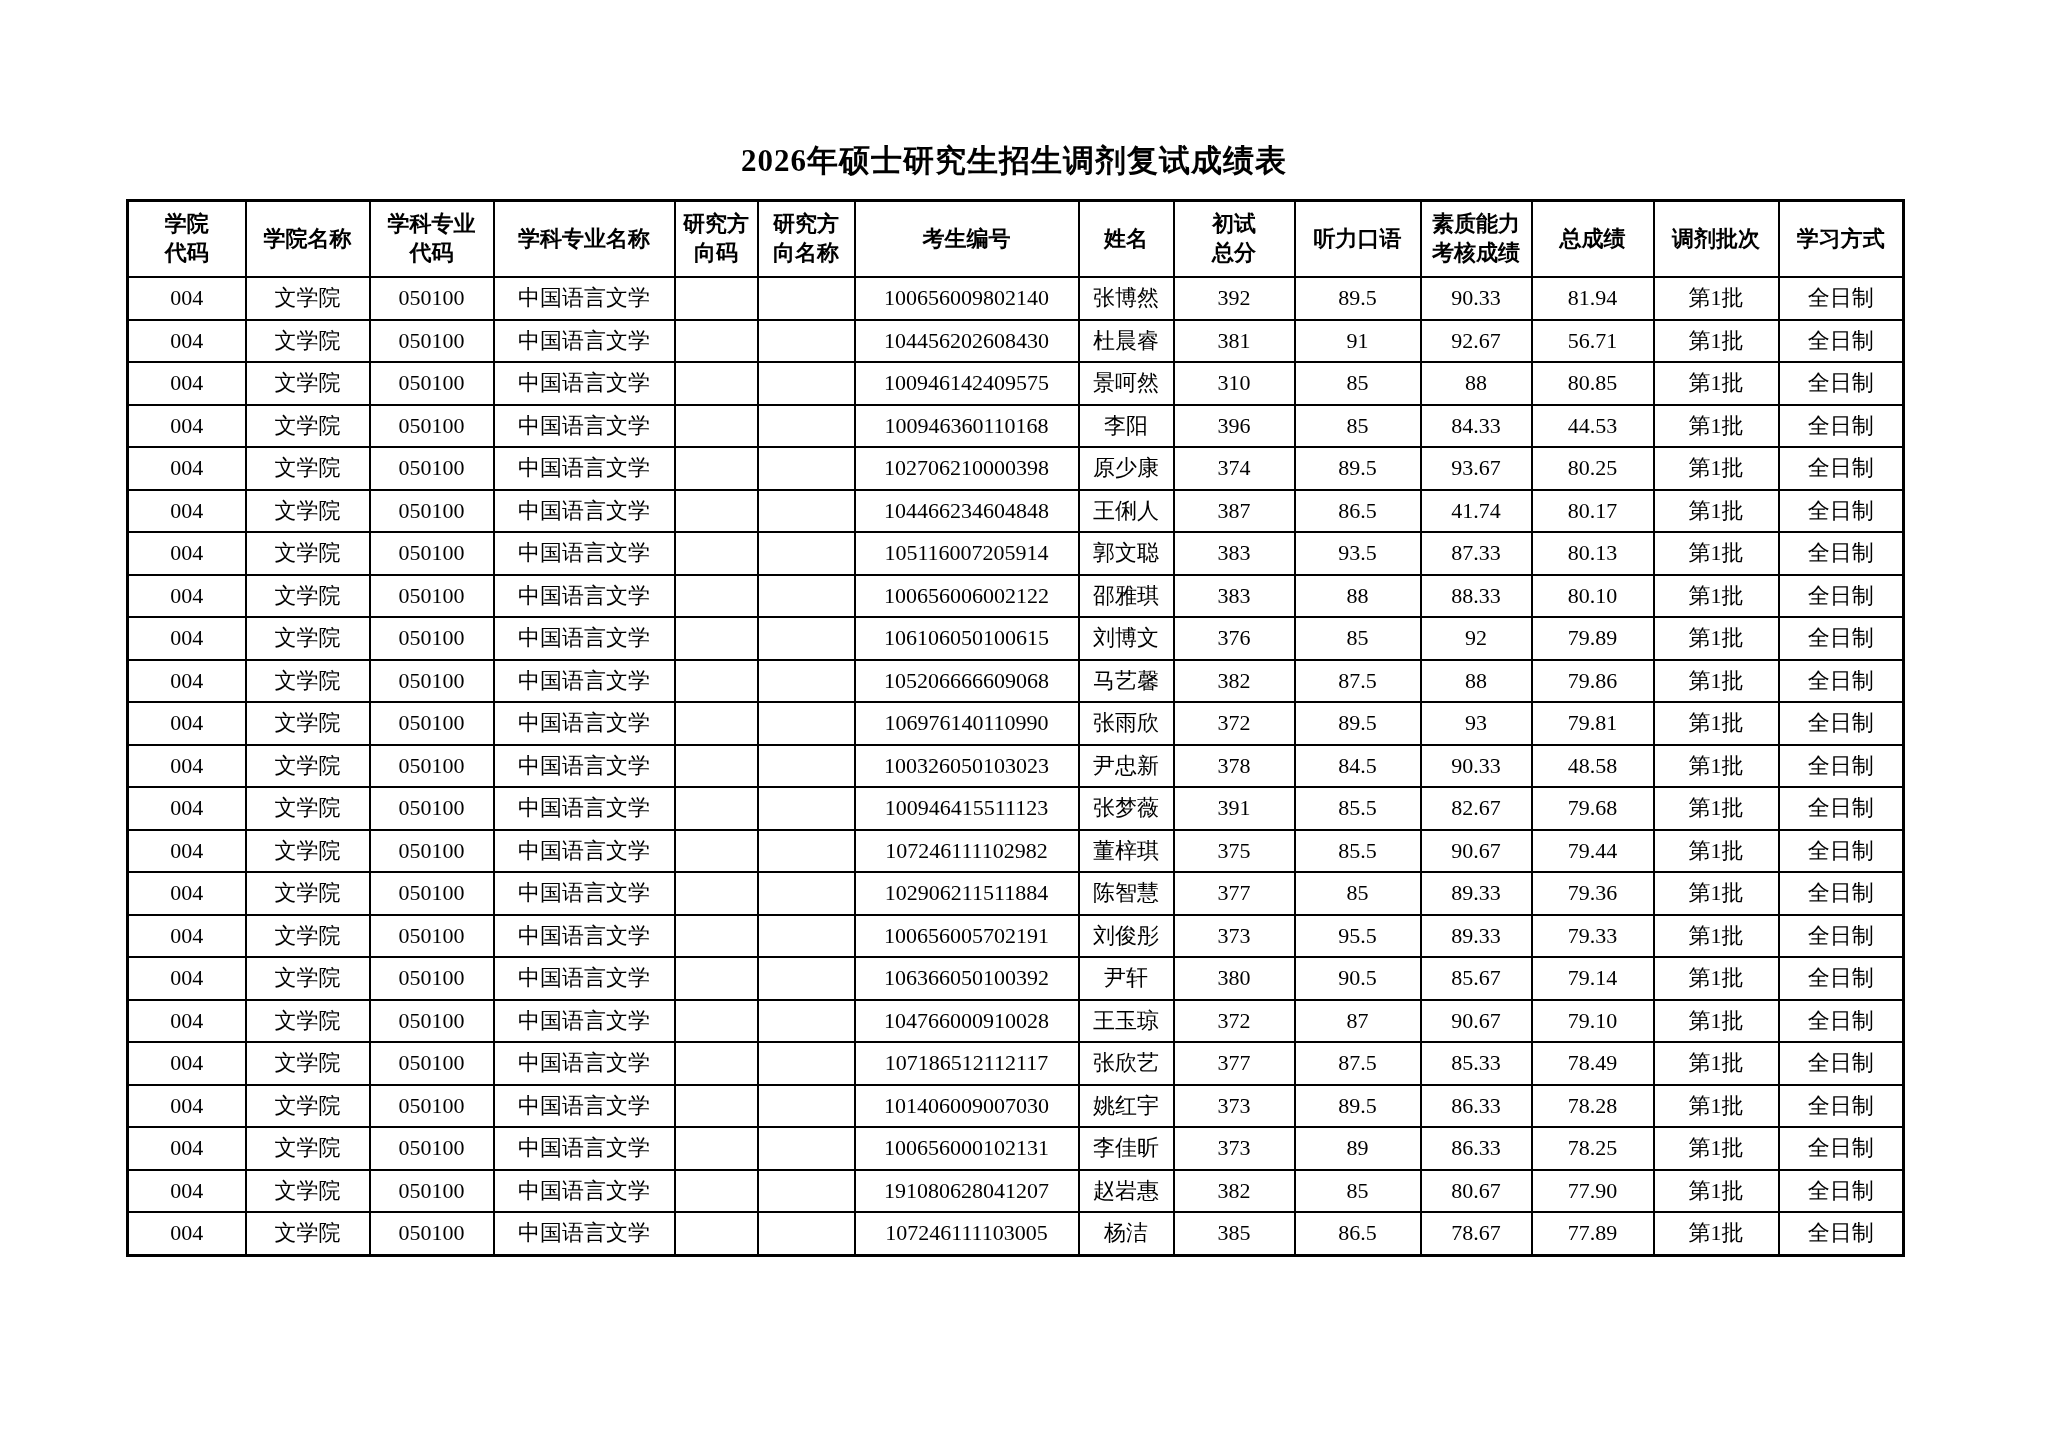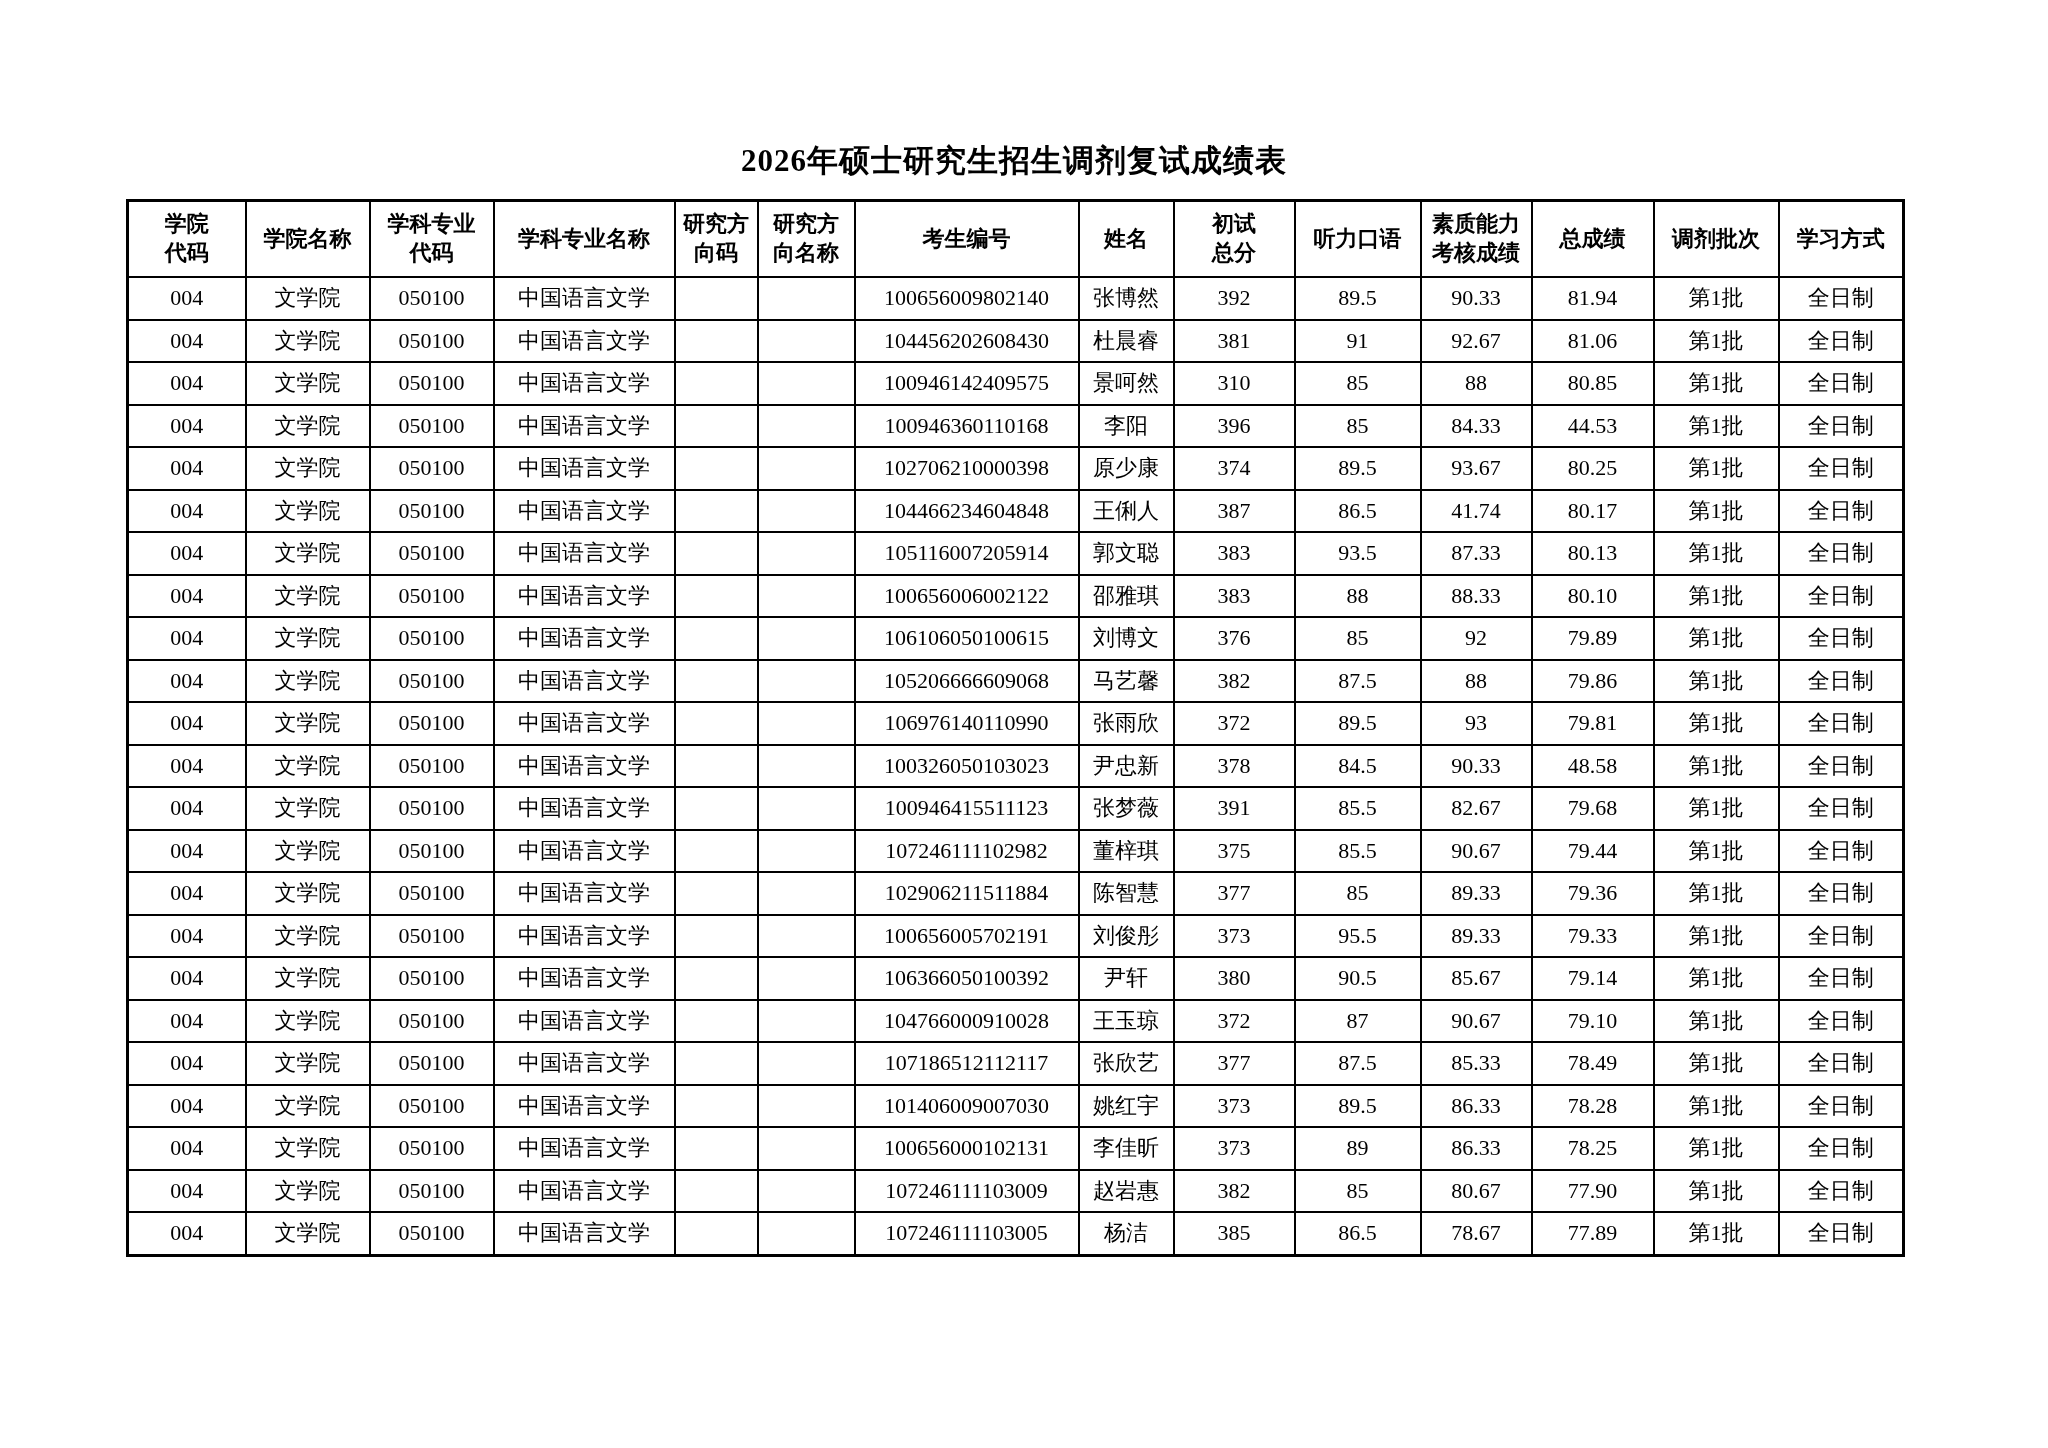--- a/index.html
+++ b/index.html
@@ -129,21 +129,21 @@
           <td>文学院</td>
           <td>050100</td>
           <td>中国语言文学</td>
           <td></td>
           <td></td>
           <td>104456202608430</td>
           <td>杜晨睿</td>
           <td>381</td>
           <td>91</td>
           <td>92.67</td>
-          <td>81.06</td>
+          <td>56.71</td>
           <td>第1批</td>
           <td>全日制</td>
         </tr>
         <tr>
           <td>004</td>
           <td>文学院</td>
           <td>050100</td>
           <td>中国语言文学</td>
           <td></td>
           <td></td>
@@ -444,21 +444,21 @@
           <td>第1批</td>
           <td>全日制</td>
         </tr>
         <tr>
           <td>004</td>
           <td>文学院</td>
           <td>050100</td>
           <td>中国语言文学</td>
           <td></td>
           <td></td>
-          <td>107246111103009</td>
+          <td>191080628041207</td>
           <td>赵岩惠</td>
           <td>382</td>
           <td>85</td>
           <td>80.67</td>
           <td>77.90</td>
           <td>第1批</td>
           <td>全日制</td>
         </tr>
         <tr>
           <td>004</td>

